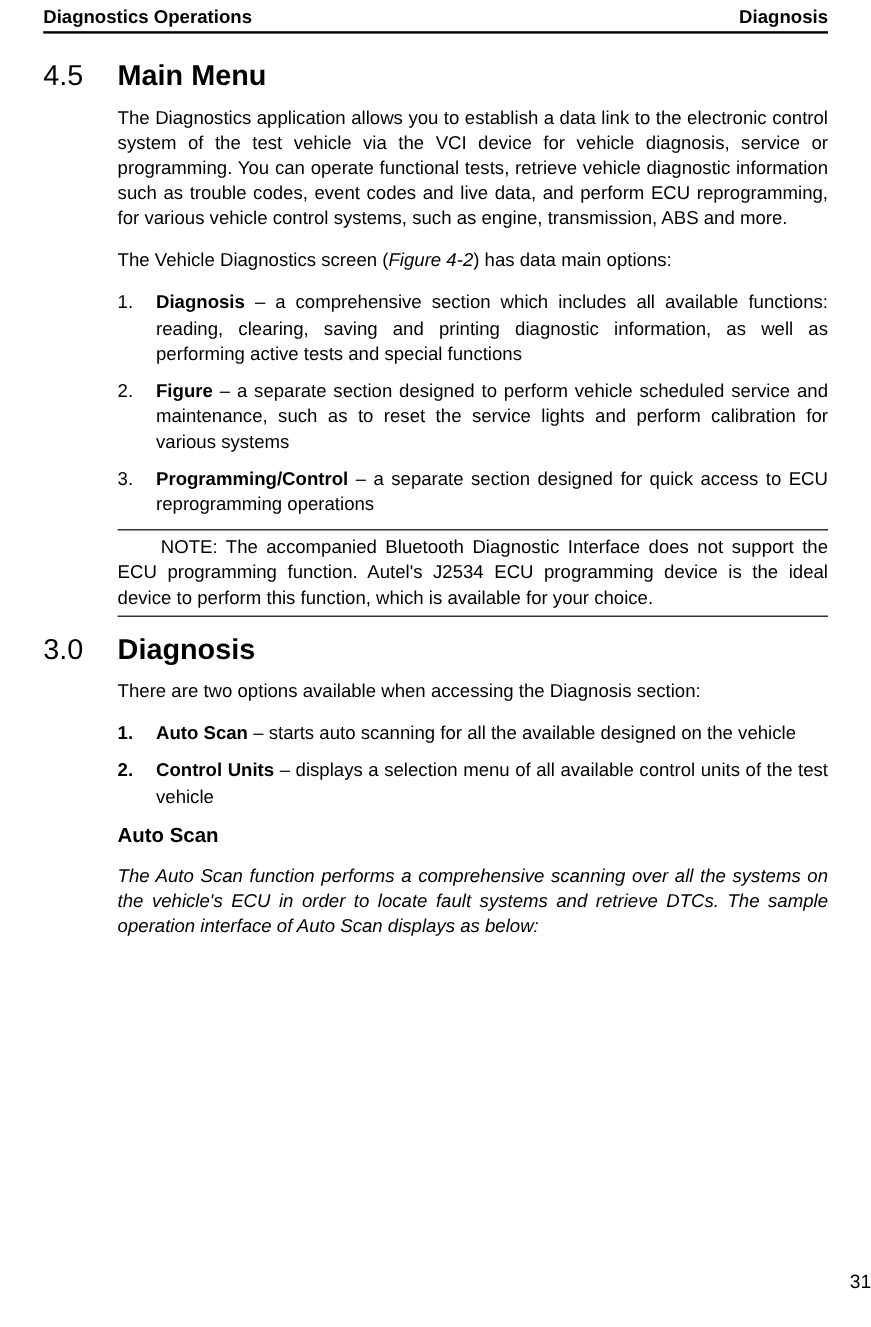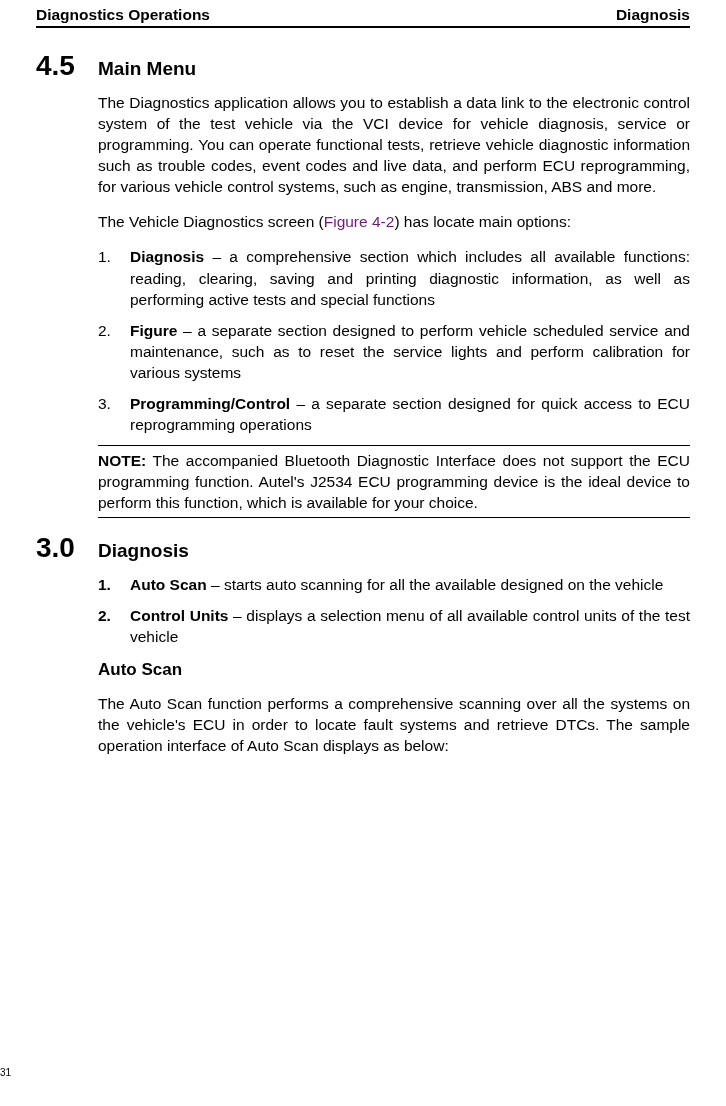--- a/index.html
+++ b/index.html
@@ -29,40 +29,41 @@
   }
   .content {
     padding-top: 22px;
   }
   .h2row {
     display: flex;
     align-items: baseline;
     margin: 0 0 10px 0;
   }
   .h2num {
-    font-size: 28px;
-    font-weight: 700;
+    font-size: 24px;
+    font-weight: 400;
     width: 62px;
     flex: 0 0 62px;
   }
   .h2title {
-    font-size: 19px;
+    font-size: 24px;
     font-weight: 700;
   }
   .body {
     margin-left: 62px;
     font-size: 15.5px;
     line-height: 1.36;
   }
   .para {
     text-align: justify;
     margin: 0 0 14px 0;
   }
   .figref {
-    color: #701a75;
+    color: #000000;
+    font-style: italic;
   }
   ol.numlist {
     list-style: none;
     padding: 0;
     margin: 0 0 10px 0;
   }
   ol.numlist > li {
     display: flex;
     text-align: justify;
     margin: 0 0 10px 0;
@@ -75,33 +76,33 @@
     flex: 1;
   }
   .term { font-weight: 700; }
   .notebox {
     border-top: 1.5px solid #000;
     border-bottom: 1.5px solid #000;
     padding: 4px 0;
     margin: 0 0 14px 0;
     text-align: justify;
   }
-  .notelabel { font-weight: 700; }
+  .notelabel { font-weight: 400; margin-left: 36px; }
   .h3 {
     font-weight: 700;
     font-size: 17px;
     margin: 6px 0 12px 0;
   }
   .pagenum {
     position: absolute;
     bottom: 28px;
     left: 0;
     width: 100%;
-    text-align: left;
-    font-size: 10px;
+    text-align: right;
+    font-size: 16px;
   }
 </style>
 </head>
 <body>
 
 <div class="page">
 
   <div class="hdr">
     <span>Diagnostics Operations</span>
     <span>Diagnosis</span>
@@ -112,21 +113,21 @@
     <div class="h2row">
       <span class="h2num">4.5</span>
       <span class="h2title">Main Menu</span>
     </div>
 
     <div class="body">
 
       <p class="para">The Diagnostics application allows you to establish a data link to the electronic control system of the test vehicle via the VCI device for vehicle diagnosis, service or programming. You can operate functional tests, retrieve vehicle diagnostic information such as trouble codes, event codes and live data, and perform ECU reprogramming, for various vehicle control systems, such as engine, transmission, ABS and more.</p>
 
       <p class="para" style="text-align:left;">
-        <span>The Vehicle Diagnostics screen (</span><span class="figref">Figure 4-2</span><span>) has locate main options:</span>
+        <span>The Vehicle Diagnostics screen (</span><span class="figref">Figure 4-2</span><span>) has data main options:</span>
       </p>
 
       <ol class="numlist">
         <li>
           <span class="num">1.</span>
           <span class="txt"><span class="term">Diagnosis</span><span> – a comprehensive section which includes all available functions: reading, clearing, saving and printing diagnostic information, as well as performing active tests and special functions</span></span>
         </li>
         <li>
           <span class="num">2.</span>
           <span class="txt"><span class="term">Figure</span><span> – a separate section designed to perform vehicle scheduled service and maintenance, such as to reset the service lights and perform calibration for various systems</span></span>
@@ -143,33 +144,34 @@
 
     </div>
 
     <div class="h2row" style="margin-top:8px;">
       <span class="h2num">3.0</span>
       <span class="h2title">Diagnosis</span>
     </div>
 
     <div class="body">
 
+      <p class="para" style="text-align:left;">There are two options available when accessing the Diagnosis section:</p>
 
       <ol class="numlist">
         <li>
           <span class="num bold">1.</span>
           <span class="txt"><span class="term">Auto Scan</span><span> – starts auto scanning for all the available designed on the vehicle</span></span>
         </li>
         <li>
           <span class="num bold">2.</span>
           <span class="txt"><span class="term">Control Units</span><span> – displays a selection menu of all available control units of the test vehicle</span></span>
         </li>
       </ol>
 
       <div class="h3">Auto Scan</div>
 
-      <p class="para" style="margin-bottom:0;">The Auto Scan function performs a comprehensive scanning over all the systems on the vehicle's ECU in order to locate fault systems and retrieve DTCs. The sample operation interface of Auto Scan displays as below:</p>
+      <p class="para" style="margin-bottom:0;font-style:italic;">The Auto Scan function performs a comprehensive scanning over all the systems on the vehicle's ECU in order to locate fault systems and retrieve DTCs. The sample operation interface of Auto Scan displays as below:</p>
     </div>
 
   </div>
 
   <div class="pagenum">31</div>
 </div>
 
 </body></html>

